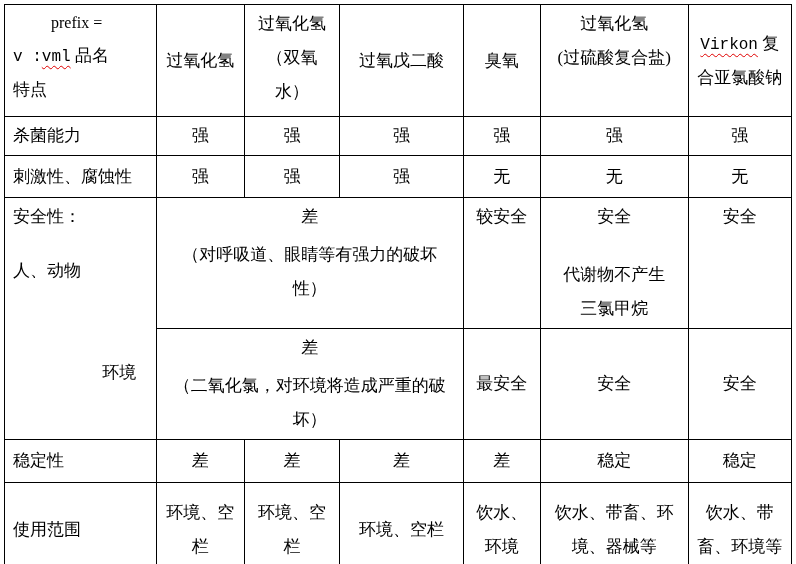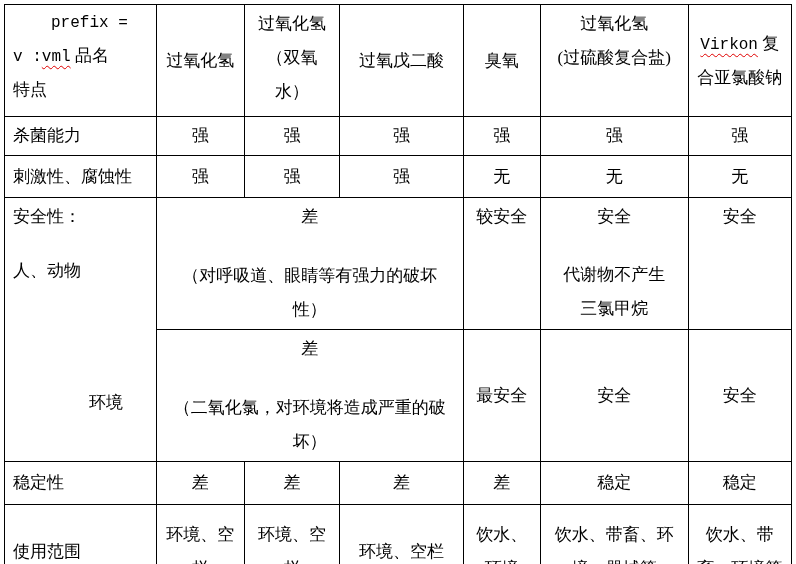--- a/index.html
+++ b/index.html
@@ -28,24 +28,24 @@
   td.lbl { text-align: left; padding-left: 8px; }
   td.v-top { vertical-align: top; }
   .mono { font-family: "Liberation Mono", "DejaVu Sans Mono", monospace; font-size: 16px; }
   .misspell {
     text-decoration-line: underline;
     text-decoration-style: wavy;
     text-decoration-color: var(--spell);
     text-decoration-thickness: 1px;
     text-underline-offset: 4px;
   }
-  .indent1 { padding-left: 38px; }
-  .note-merged { max-width: 278px; margin: 25px auto 0; }
+  .indent1 { padding-left: 38px; font-family: Liberation Serif, serif; }
+  .note-merged { max-width: 278px; margin: 4px auto 0; }
   .note-narrow { width: 110px; margin: 24px auto 0; }
-  .env-label { margin-top: 98px; padding-left: 76px; }
+  .env-label { margin-top: 68px; padding-left: 76px; text-align: center; }
   .safety-title { margin-bottom: 20px; }
 </style>
 </head>
 <body>
 
 <table class="doc-table">
   <colgroup>
     <col style="width:151px">
       <col style="width:88px">
       <col style="width:95px">

